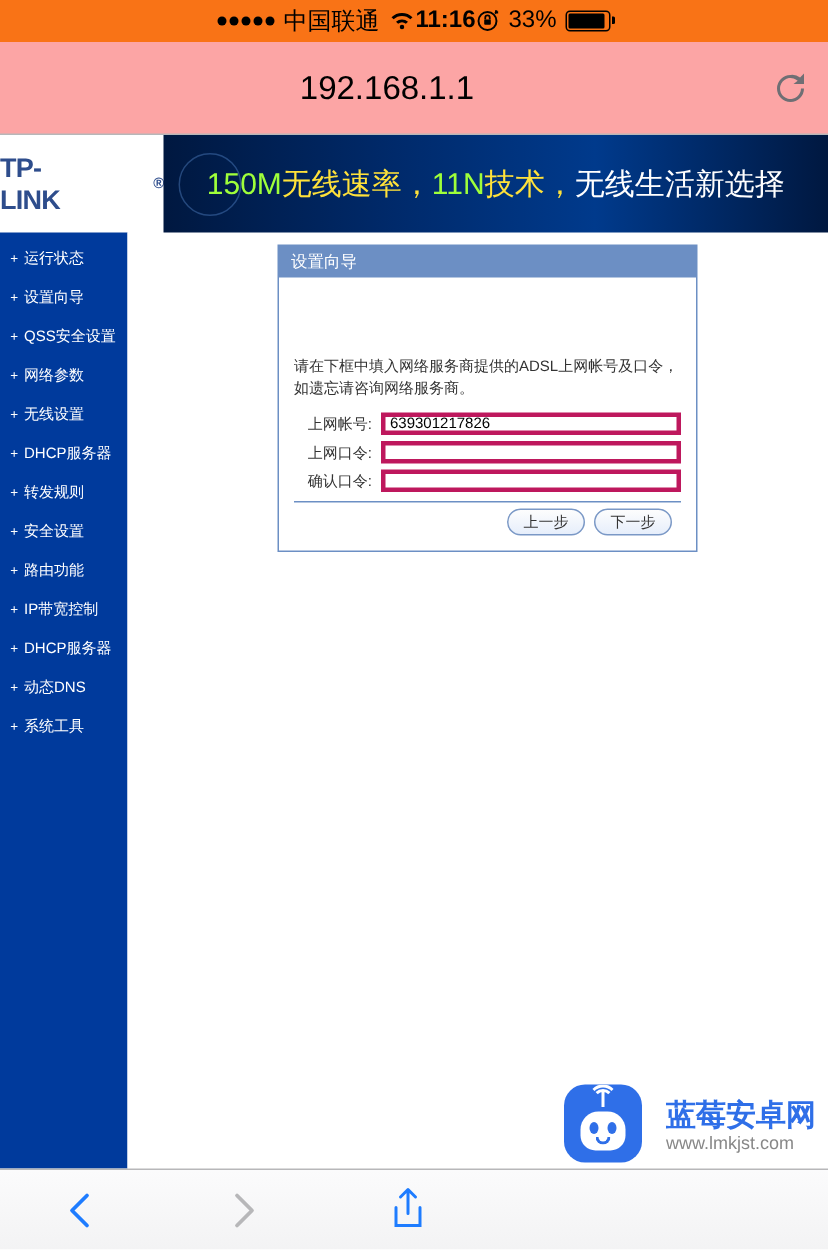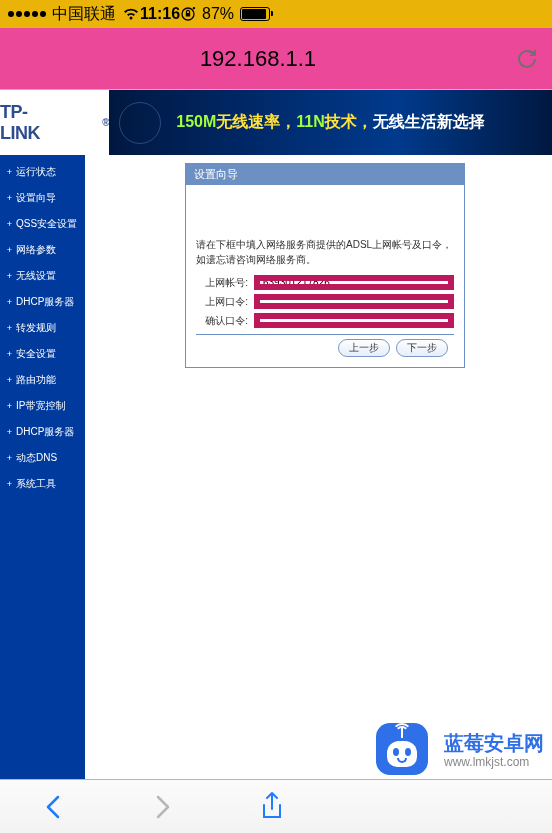--- a/index.html
+++ b/index.html
@@ -1,60 +1,60 @@
 <!DOCTYPE html>
 <html><head>
 <meta charset="utf-8">
 <style>
   * { margin:0; padding:0; box-sizing:border-box; }
   body { width:552px; height:833px; font-family: Arial, "Microsoft YaHei", sans-serif; background:#fff; position:relative; overflow:hidden; }
 
   
-  .status-bar { height:28px; background:#eab308; display:flex; align-items:center; justify-content:flex-start; padding:0 8px; font-size:16px; font-weight:500; color:#000; }
+  .status-bar { height:28px; background:#f97316; display:flex; align-items:center; justify-content:center; padding:0 8px; font-size:16px; font-weight:500; color:#000; }
   .sb-left, .sb-right { display:flex; align-items:center; gap:6px; }
   .sb-dots { display:flex; gap:2px; }
   .sb-dots span { width:6px; height:6px; border-radius:50%; background:#000; }
   .wifi-icon svg { display:block; }
   .lock-icon svg { display:block; }
   .battery { width:30px; height:14px; border:1.5px solid #000; border-radius:3px; position:relative; }
   .battery::after { content:""; position:absolute; right:-4px; top:3px; width:2.5px; height:5px; background:#000; border-radius:0 1px 1px 0; }
   .battery .fill { position:absolute; left:1px; top:1px; bottom:1px; width:85%; background:#000; border-radius:1px; }
 
   
-  .addr-bar { height:62px; background:#ec4899; border-bottom:1px solid #b7b7b9; display:flex; align-items:center; padding:0 12px; gap:10px; }
+  .addr-bar { height:62px; background:#fca5a5; border-bottom:1px solid #b7b7b9; display:flex; align-items:center; padding:0 12px; gap:10px; }
   .addr-field { flex:1; text-align:center; font-size:22px; color:#000; }
   .reload-icon svg { display:block; }
 
   
   .router-page { position:relative; height:689px; background:#fff; display:flex; flex-direction:column; }
   .banner { height:65px; display:flex; }
   .logo-cell { width:109px; background:#fff; display:flex; align-items:center; justify-content:center;gap:36px; }
   .logo-cell span { font-family: Arial, sans-serif; font-weight:bold; font-size:18px; color:#2e4d8c; letter-spacing:-0.5px; }
   .banner-art { flex:1; background:linear-gradient(to right,#001840 0%,#002a6b 35%,#003a8c 65%,#001840 100%); display:flex; align-items:center; justify-content:center; position:relative; overflow:hidden; }
   .banner-art::before { content:""; position:absolute; left:10px; top:50%; width:40px; height:40px; border:1px solid rgba(120,180,255,0.3); border-radius:50%; transform:translateY(-50%); }
-  .banner-text { font-size:16px; font-weight:bold; white-space:nowrap; }
+  .banner-text { font-size:20px; font-weight:normal; white-space:nowrap; }
   .bt-green { color:#9fff3a; }
   .bt-yellow { color:#ffe23a; }
   .bt-white { color:#fff; }
 
   .body-row { flex:1; display:flex; }
   .sidebar { width:85px; background:#003a9c; padding-top:4px; }
   .nav-item { display:flex; align-items:center; color:#fff; font-size:10px; padding:6px 4px 6px 6px; cursor:pointer; }
   .nav-item .plus { color:#fff; font-size:9px; margin-right:3px; width:7px; text-align:center; }
   .more-block { margin-top:14px; padding:0 6px 0 10px; color:#fff; font-size:10px; line-height:1.6; }
   .more-block .arrows { color:#fff; }
 
   .content { flex:1; background:#fff; padding:8px 8px 0 100px; }
   .panel { border:1px solid #6c8fc4; background:#fff; width:280px; }
   .panel-title { background:#6c8fc4; color:#fff; font-size:11px; padding:3px 8px; }
   .panel-body { padding:8px 10px 4px; font-size:10px; color:#333;margin-top:44px; }
   .panel-body .hint { margin-bottom:8px; line-height:1.5; }
   .field-row { display:flex; align-items:center; margin-bottom:4px; }
   .field-row label { width:58px; text-align:right; padding-right:6px; color:#333; }
-  .field-row input { flex:1; border:6px solid #be185d; height:15px; font-size:10px; padding:0 3px; background:#fff; }
+  .field-row input { flex:1; border:3px solid #be185d; height:15px; font-size:10px; padding:0 3px; background:#fff; }
   .panel-footer { display:flex; justify-content:flex-end; gap:6px; padding:4px 6px 6px; border-top:1px solid #6c8fc4; margin-top:6px; }
   .panel-footer button { font-size:10px; border:1px solid #7a98c6; background:linear-gradient(#fdfdfd,#e6eefb); border-radius:9px; padding:1px 10px; cursor:pointer; color:#333; }
 
   
   .safari-toolbar { position:absolute; left:0; right:0; bottom:0; height:54px; background:linear-gradient(#fbfbfc,#f3f3f4); border-top:1px solid #b7b7b9; display:flex; align-items:center; justify-content:space-around; }
   .tb-btn svg { display:block; }
 
   
   .watermark { position:absolute; right:8px; bottom:58px; display:flex; align-items:center; gap:16px; pointer-events:none; }
   .wm-icon { width:52px; height:52px; background:#2f6fe8; border-radius:14px; position:relative; }
@@ -91,21 +91,21 @@
   <div style="font-weight:600;">11:16</div>
   <div class="sb-right">
     <span class="lock-icon">
       <svg width="16" height="16" viewBox="0 0 16 16">
           <circle cx="8" cy="8" r="6" fill="none" stroke="#000" stroke-width="1.3"></circle>
           <path d="M6.5 7V5.8a1.5 1.5 0 113 0V7" fill="none" stroke="#000" stroke-width="1.2"></path>
           <rect x="5.8" y="7" width="4.4" height="3.5" rx="0.6" fill="#000"></rect>
           <path d="M13 3l1.5-1.5M14.5 1.5L13 1.5M14.5 1.5L14.5 3" stroke="#000" stroke-width="1.2" fill="none"></path>
         </svg>
     </span>
-    <span>87%</span>
+    <span>33%</span>
     <span class="battery">
         <span class="fill"></span>
       </span>
   </div>
 </div>
 
 <div class="addr-bar">
   <div class="addr-field">192.168.1.1</div>
   <span class="reload-icon">
     <svg width="26" height="26" viewBox="0 0 26 26">

